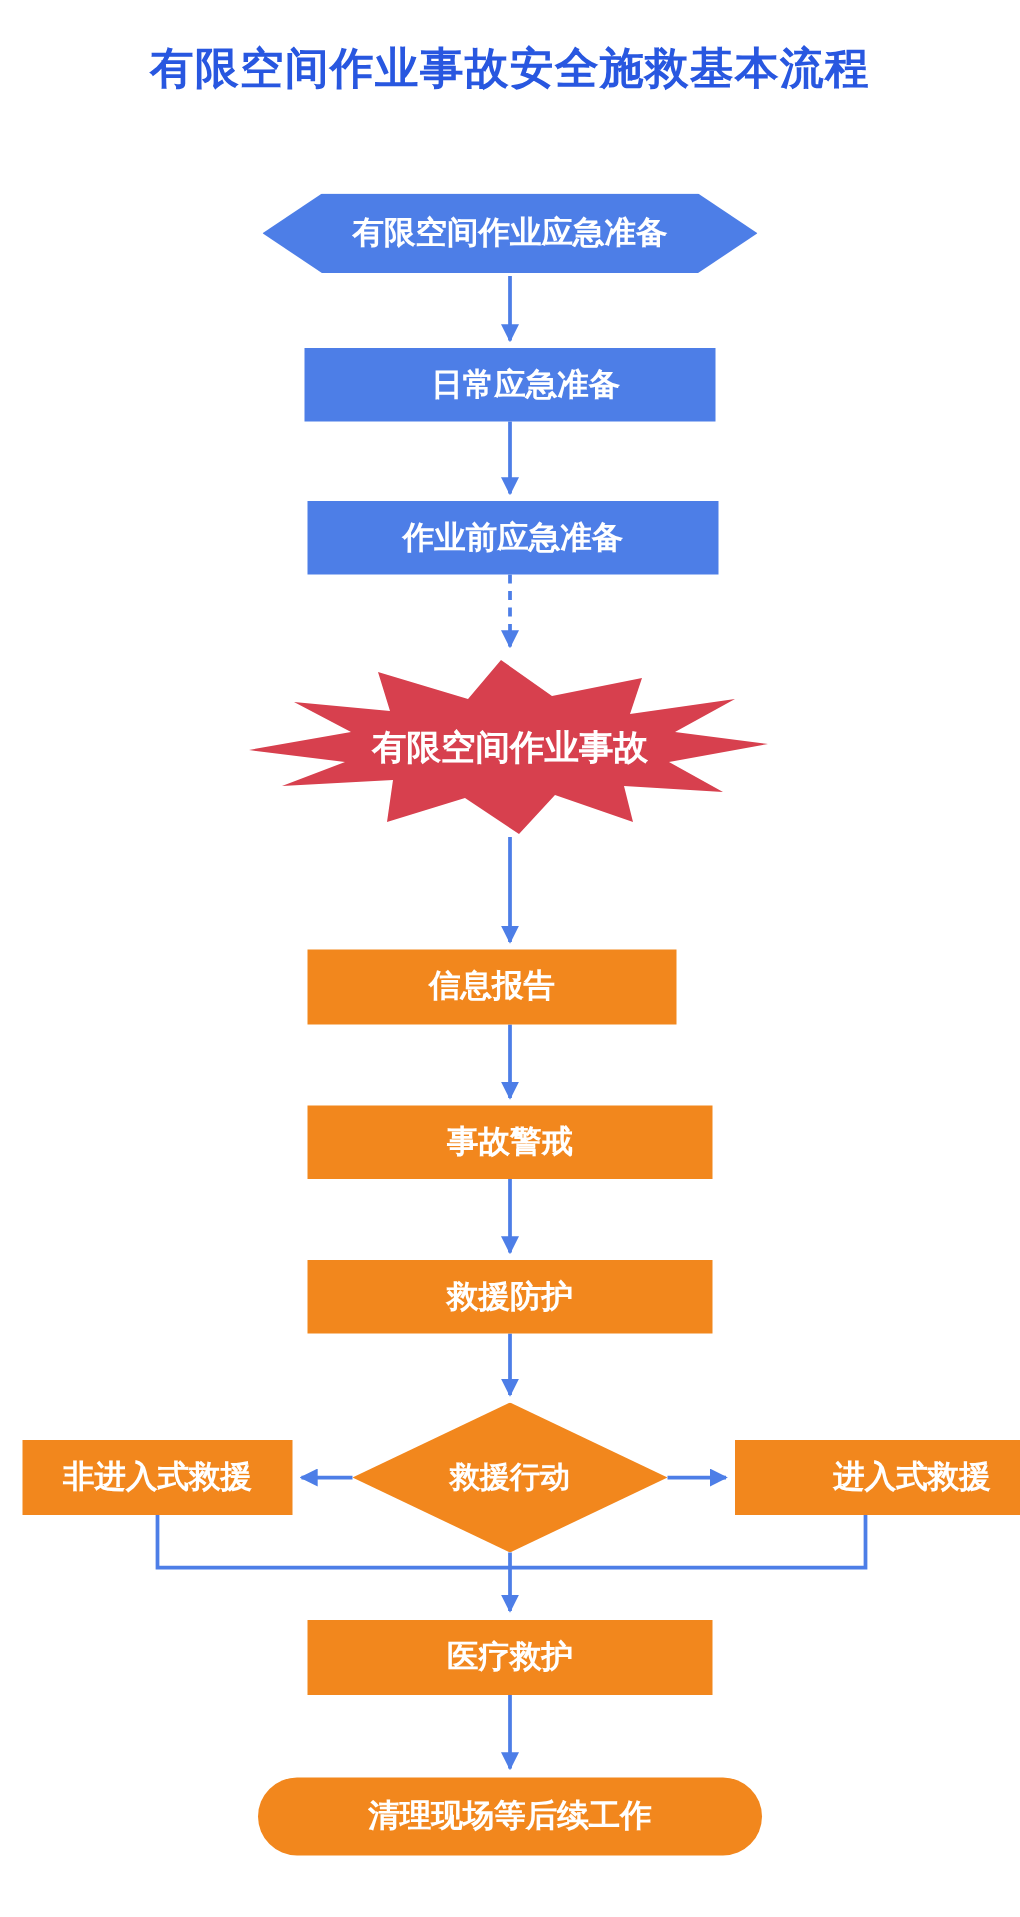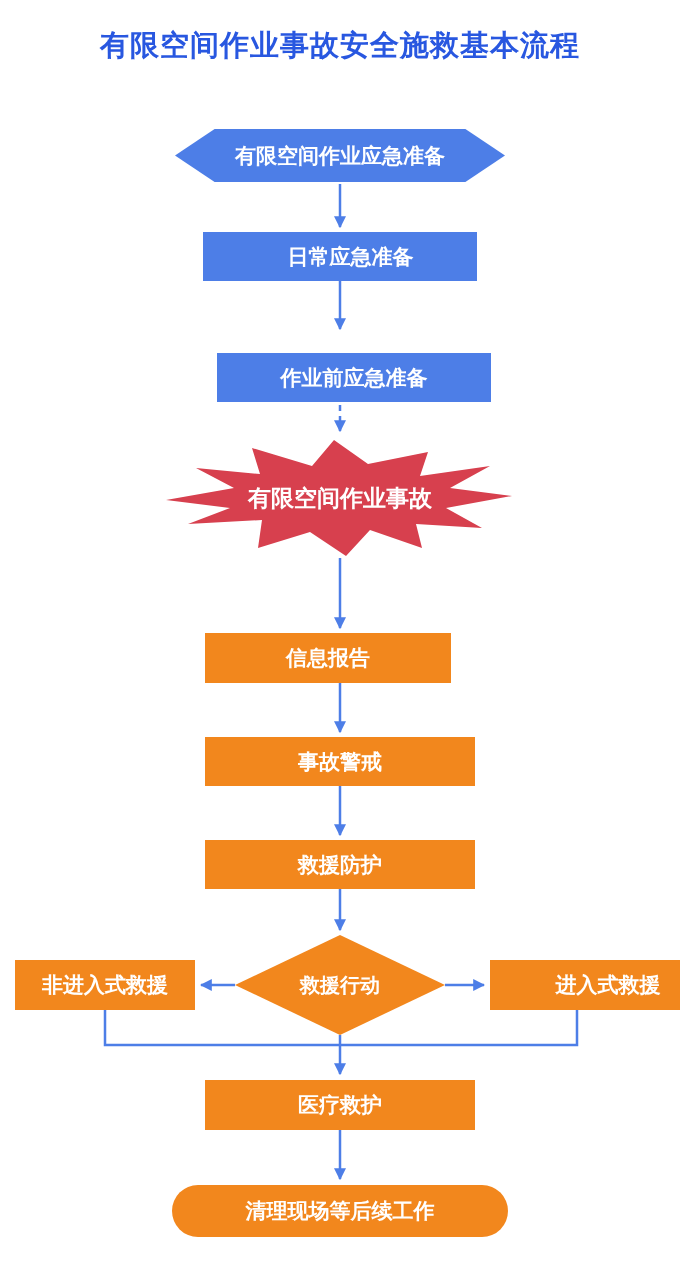--- a/index.html
+++ b/index.html
@@ -25,21 +25,21 @@
     line-height:1.2;
   }
   .blue   { background:var(--blue,#4d7ee7); }
   .orange { background:var(--orange,#f2871d); }
   .hex     { clip-path:polygon(12% 0, 88% 0, 100% 50%, 88% 100%, 12% 100%, 0% 50%); }
   .diamond { clip-path:polygon(50% 0, 100% 50%, 50% 100%, 0% 50%); }
   .pill    { border-radius:27px; }
   
   .n-prep      { left:175px; top:129px;  width:330px; height:53px; }
   .n-daily     { left:203px; top:232px;  width:274px; height:49px;padding-left:21px; }
-  .n-prework   { left:217px; top:334px;  width:274px; height:49px;margin-top:19px; }
+  .n-prework   { left:205px; top:334px;  width:274px; height:49px; }
   .n-report    { left:205px; top:633px;  width:246px; height:50px; }
   .n-alert     { left:205px; top:737px;  width:270px; height:49px; }
   .n-protect   { left:205px; top:840px;  width:270px; height:49px; }
   .n-action    { left:235px; top:935px;  width:210px; height:100px; font-size:20px; }
   .n-nonentry  { left:15px;  top:960px;  width:180px; height:50px; }
   .n-entry     { left:490px; top:960px;  width:192px; height:50px;padding-left:44px; }
   .n-medical   { left:205px; top:1080px; width:270px; height:50px; }
   .n-cleanup   { left:172px; top:1185px; width:336px; height:52px; }
   .burst-wrap { position:absolute; left:160px; top:436px; width:360px; height:124px; }
   .burst-wrap svg { display:block; width:100%; height:100%; }

